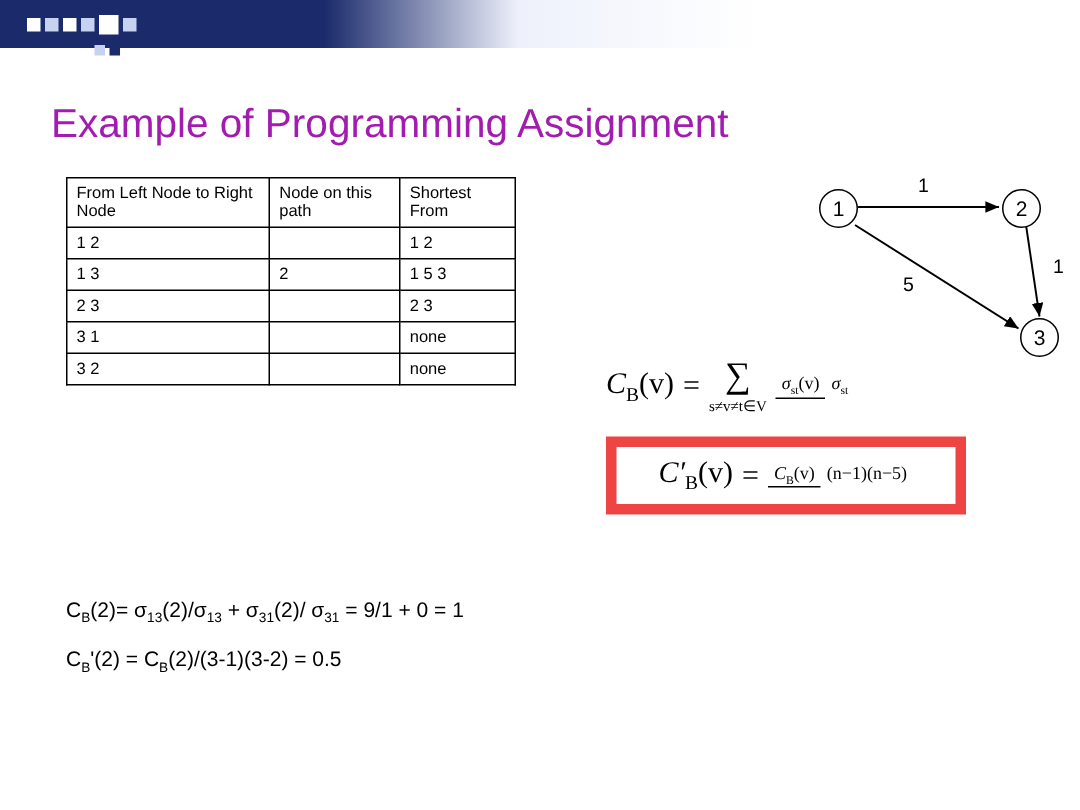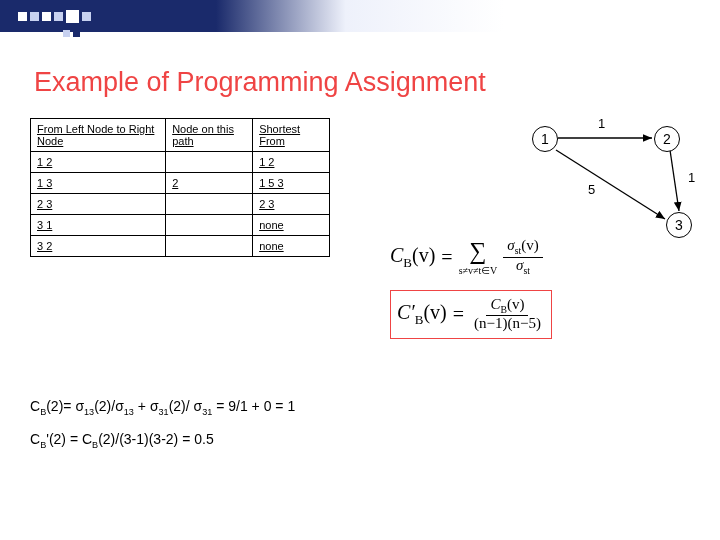--- a/index.html
+++ b/index.html
@@ -18,24 +18,24 @@
   }
   .sq-row { display: flex; gap: 3px; align-items: center; }
   .sq { width: 9px; height: 9px; background: #fff; }
   .sq.mid { width: 13px; height: 13px; }
   .sq.dim { background: #c7d1f0; }
   .below { display:flex; gap:3px; margin-left: 63px; margin-top:-2px;}
   .below .sq { width:7px; height:7px;}
   h1.title {
     font-size: 27px;
     font-weight: 400;
-    color: #ef4444;
+    color: #a21caf;
     margin: 30px 0 14px 34px;
   }
-  .content { position: absolute; left: 30px; top: 118px; right: 18px; text-decoration: underline; }
+  .content { position: absolute; left: 44px; top: 118px; right: 18px; }
   table.data {
     border-collapse: collapse;
     width: 300px;
     font-size: 11px;
   }
   table.data th, table.data td {
     border: 1px solid #000;
     padding: 4px 6px;
     text-align: left;
     vertical-align: top;
@@ -57,25 +57,25 @@
     background:#fff;
   }
   .gedge { position:absolute; font-size:13px; }
   .formulas {
     position: absolute;
     left: 360px; top: 120px;
     font-family: "Times New Roman", serif;
     font-size: 20px;
   }
   .formulas .row { margin-bottom: 14px; display:flex; align-items:center; gap:6px;}
-  .frac { display:inline-flex; flex-direction:column; align-items:center; font-size:15px; line-height:1.05;}
+  .frac { display:inline-flex; flex-direction:row; font-size:12px; line-height:1.05;}
   .frac .num { border-bottom:1px solid #000; padding:0 4px;}
   .frac .den { padding:0 4px;}
   .sigma { font-size:24px; }
-  .fbox { border:1px solid #ef4444; padding:6px 6px; display:inline-flex; align-items:center; gap:6px;}
+  .fbox { border:7px solid #ef4444; padding:6px 28px; display:inline-flex; align-items:center; gap:6px;}
   sub { font-size: 0.65em; }
   .equations {
     position:absolute; left:0; top:280px;
     font-size:14px;
     font-family: Arial, sans-serif;
   }
   .equations p { margin-bottom: 14px; }
 </style>
 </head>
 <body>

